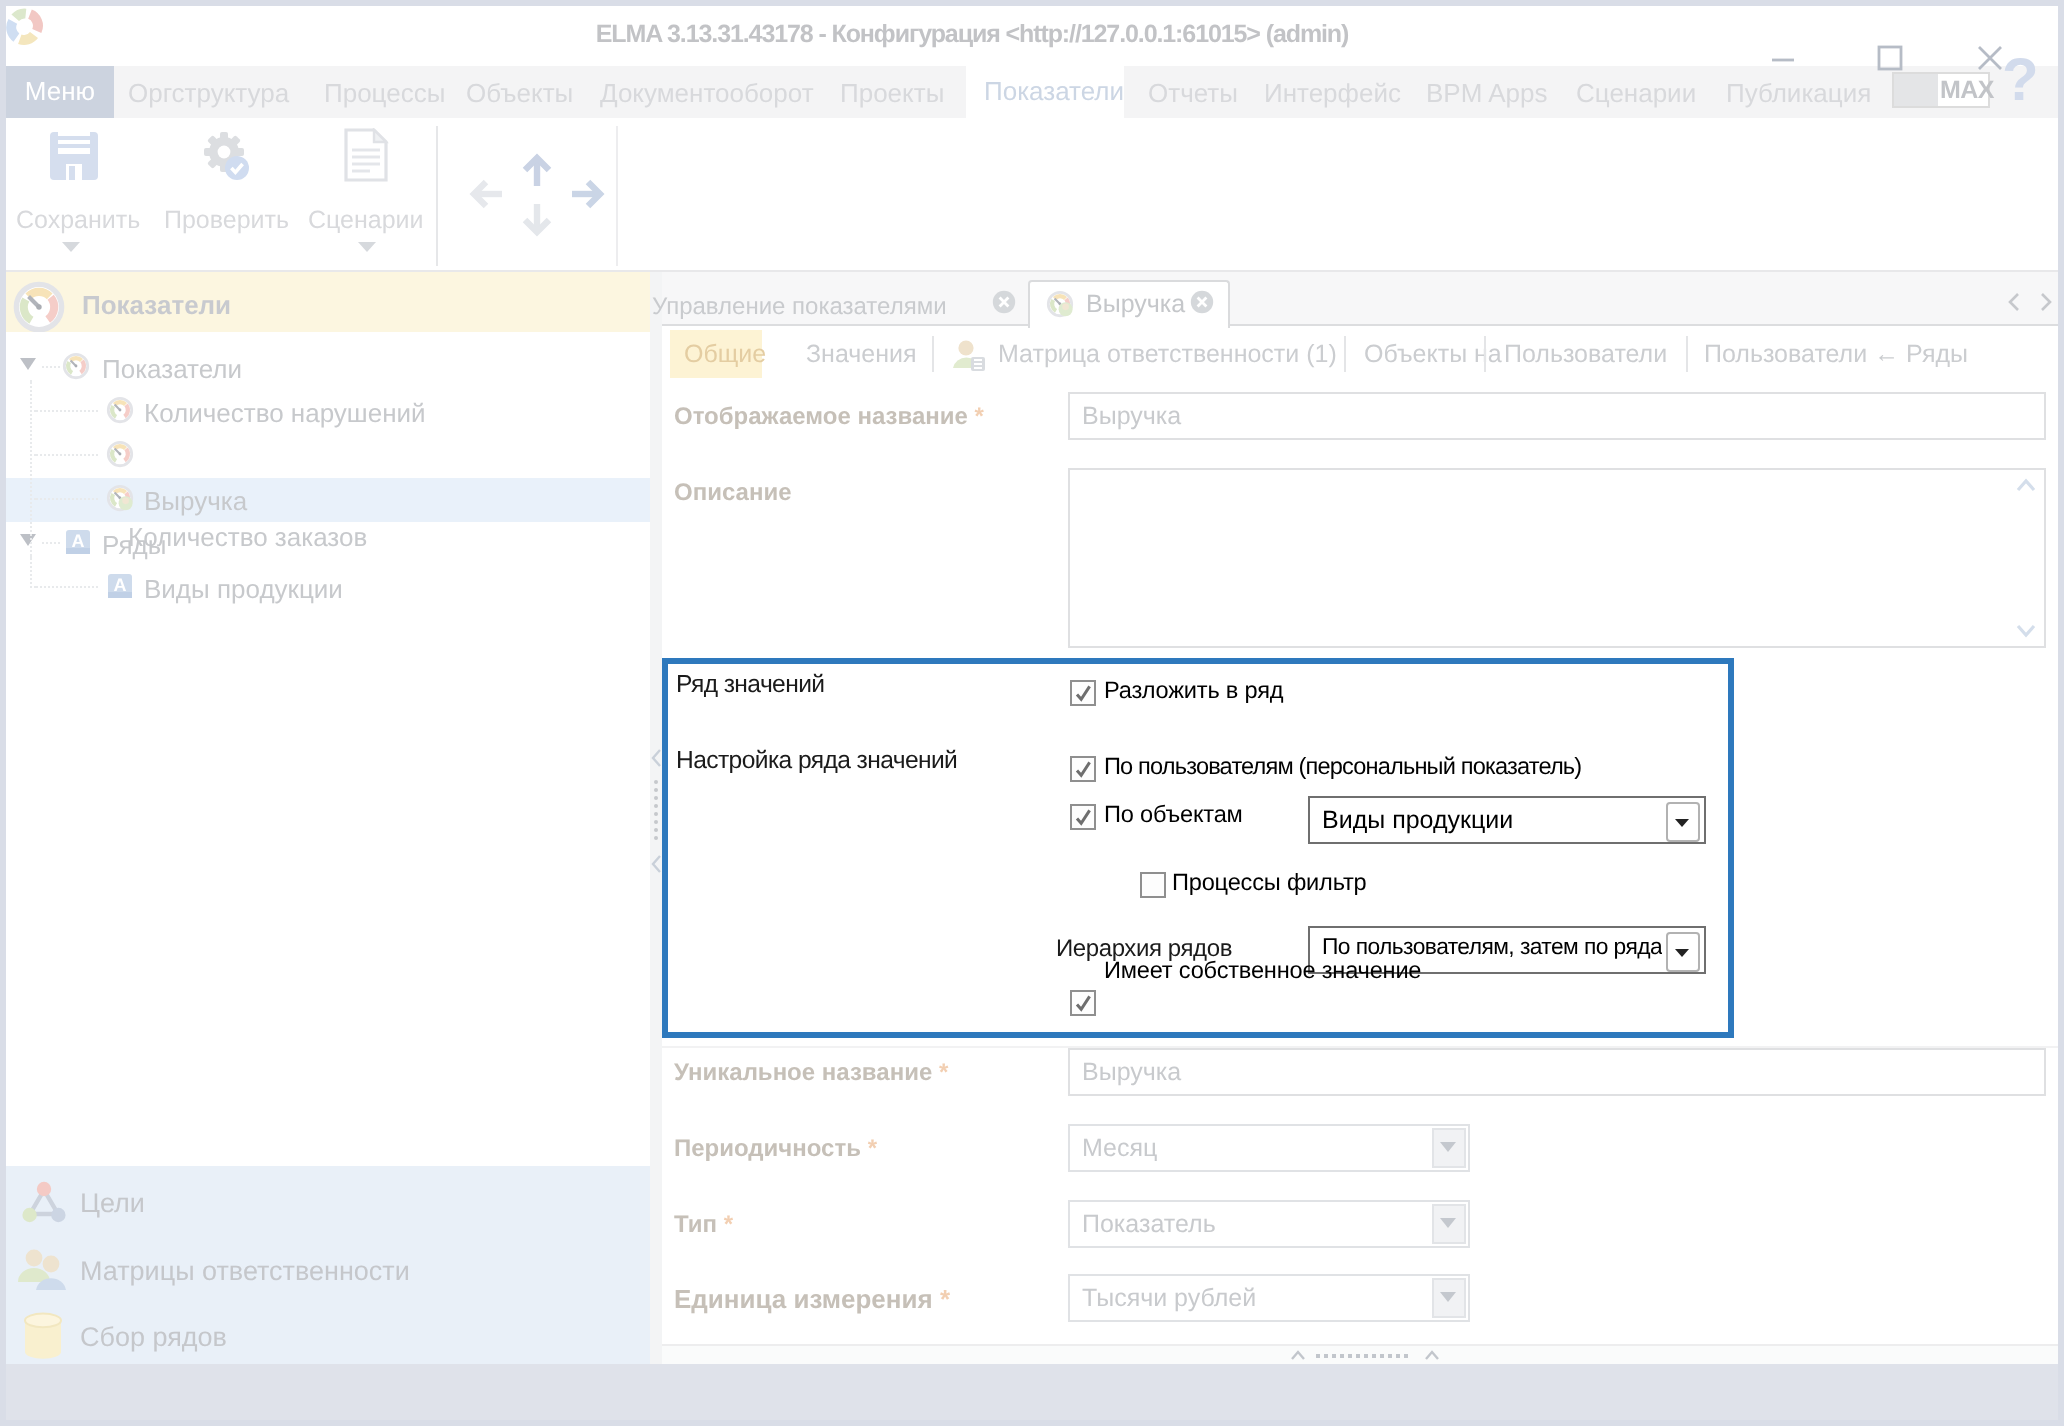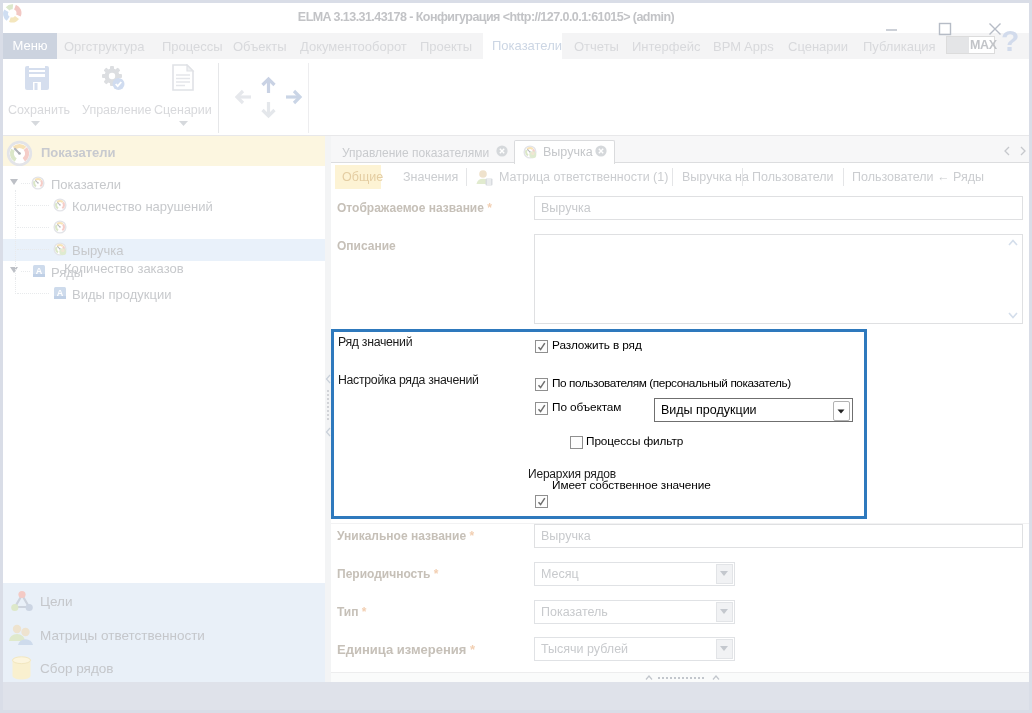--- a/index.html
+++ b/index.html
@@ -90,21 +90,21 @@
  <path d="M 17 1 L 17 7 L 23 7 Z" fill="#eff1f3" stroke="#e0e2e6" stroke-width="1.2"></path>
  <g stroke="#e4e6ea" stroke-width="1.5">
   <line x1="6" y1="11" x2="20" y2="11"></line>
   <line x1="6" y1="14.5" x2="20" y2="14.5"></line>
   <line x1="6" y1="18" x2="20" y2="18"></line>
   <line x1="6" y1="21.5" x2="15" y2="21.5"></line>
  </g>
 </svg>
 <div class="ab txt" style="left:0;top:103px;font-size:12.5px;color:#d8d9dc;">
  <span class="ab" style="left:8px;">Сохранить</span>
- <span class="ab" style="left:82px;">Управление</span>
+ <span class="ab" style="left:82px;">Проверить</span>
  <span class="ab" style="left:154px;">Сценарии</span>
 </div>
 <svg class="ab" style="left:31px;top:121px;" width="9" height="5" viewBox="0 0 9 5">
       <path d="M0 0 h9 l-4.5 5 Z" fill="#d6d9dd"></path>
     </svg>
 <svg class="ab" style="left:179px;top:121px;" width="9" height="5" viewBox="0 0 9 5">
       <path d="M0 0 h9 l-4.5 5 Z" fill="#d6d9dd"></path>
     </svg>
 <div class="ab" style="left:218px;top:63px;width:1px;height:70px;background:#e6e7e9;"></div>
 <div class="ab" style="left:308px;top:63px;width:1px;height:70px;background:#ededef;"></div>
@@ -247,21 +247,21 @@
         <circle cx="3" cy="30" r="1"></circle>
         <circle cx="3" cy="34" r="1"></circle>
         <circle cx="3" cy="38" r="1"></circle>
         <circle cx="3" cy="42" r="1"></circle>
         <circle cx="3" cy="46" r="1"></circle>
  </g>
 </svg>
 
 <div class="ab" style="left:331px;top:136px;width:698px;height:26px;background:#f7f7f8;border-bottom:1px solid #dcdddf;"></div>
 <div class="ab" style="left:514px;top:140px;width:99px;height:23px;background:#fff;border:1px solid #dadbdd;border-bottom:none;border-radius:2px 2px 0 0;"></div>
-<div class="ab txt" style="left:342px;top:146px;font-size:12px;color:#c9cbce;">Управление показателями</div>
+<div class="ab txt" style="left:326px;top:146px;font-size:12px;color:#c9cbce;">Управление показателями</div>
 <svg class="ab" style="left:496px;top:145px;" width="12" height="12" viewBox="0 0 12 12">
       <circle cx="6" cy="6" r="5.6" fill="#d5d8db"></circle>
       <path d="M 3.8 3.8 L 8.2 8.2 M 8.2 3.8 L 3.8 8.2" stroke="#fff" stroke-width="1.4"></path>
     </svg>
 <svg class="ab" style="left:523px;top:145px;" width="14" height="14" viewBox="0 0 16 16">
  <circle cx="8" cy="8" r="6.7" fill="#fff" stroke="#e3e4e8" stroke-width="1.6"></circle>
  <path d="M 4.82 4.82 A 4.5 4.5 0 0 1 11.18 4.82" fill="none" stroke="#f7e3b8" stroke-width="2.4"></path>
  <path d="M 11.45 5.11 A 4.5 4.5 0 0 1 10.58 11.69" fill="none" stroke="#f5cdc8" stroke-width="2.4"></path>
  <path d="M 4.1 5.75 A 4.5 4.5 0 0 0 5.75 11.9" fill="none" stroke="#dbe7c8" stroke-width="2.4"></path>
  <line x1="8" y1="8" x2="4.9" y2="4.9" stroke="#b2b5bb" stroke-width="1.2"></line>
@@ -277,21 +277,21 @@
 <svg class="ab" style="left:1004px;top:146px;" width="24" height="10" viewBox="0 0 24 10">
  <path d="M 5 1 L 1 5 L 5 9" fill="none" stroke="#c6c8cc" stroke-width="1.3"></path>
  <path d="M 17 1 L 21 5 L 17 9" fill="none" stroke="#c6c8cc" stroke-width="1.3"></path>
 </svg>
 
 <div class="ab" style="left:335px;top:165px;width:46px;height:24px;background:#fdf3d4;"></div>
 <div class="ab txt" style="left:0;top:170px;font-size:12.5px;color:#cbcdd0;">
  <span class="ab" style="left:342px;color:#e4cda2;">Общие</span>
  <span class="ab" style="left:403px;">Значения</span>
  <span class="ab" style="left:499px;">Матрица ответственности (1)</span>
- <span class="ab" style="left:682px;">Выручка на</span>
+ <span class="ab" style="left:682px;">Объекты на</span>
  <span class="ab" style="left:752px;">Пользователи</span>
  <span class="ab" style="left:852px;">Пользователи ← Ряды</span>
 </div>
 <div class="ab" style="left:466px;top:168px;width:1px;height:18px;background:#e4e5e7;"></div>
 <div class="ab" style="left:672px;top:168px;width:1px;height:18px;background:#e4e5e7;"></div>
 <div class="ab" style="left:742px;top:168px;width:1px;height:18px;background:#e4e5e7;"></div>
 <div class="ab" style="left:843px;top:168px;width:1px;height:18px;background:#e4e5e7;"></div>
 <svg class="ab" style="left:475px;top:169px;" width="18" height="18" viewBox="0 0 18 18">
  <circle cx="8" cy="5" r="3.8" fill="#efe2cc"></circle>
  <path d="M 1.5 15 a 6.8 6.3 0 0 1 13.4 0 Z" fill="#e1ebcf"></path>
@@ -384,20 +384,28 @@
   <span class="ctext">Виды продукции</span>
   <span class="cbtn">
           <svg width="8" height="5" viewBox="0 0 8 5">
             <path d="M0.5 0.5 h7 l-3.5 4 Z" fill="#222"></path>
           </svg>
         </span>
  </div>
  <div class="ab cb" style="left:236px;top:104px;"></div>
  <div class="ab txt" style="left:252px;top:102px;font-size:11.8px;color:#000;letter-spacing:-0.1px;">Процессы фильтр</div>
  <div class="ab txt" style="left:194px;top:135px;font-size:12px;color:#1b1b1b;letter-spacing:-0.2px;">Иерархия рядов</div>
+ <div class="ab combo" style="left:320px;top:131px;">
+  <span class="ctext" style="font-size:11.4px;letter-spacing:-0.28px;">По пользователям, затем по ряда</span>
+  <span class="cbtn">
+          <svg width="8" height="5" viewBox="0 0 8 5">
+            <path d="M0.5 0.5 h7 l-3.5 4 Z" fill="#222"></path>
+          </svg>
+        </span>
+ </div>
  <div class="ab cb" style="left:201px;top:163px;">
         <svg width="9" height="9" viewBox="0 0 9 9">
           <path d="M 1.5 5.2 L 3.6 7.6 L 7.8 1.2" fill="none" stroke="#6e6e6e" stroke-width="1.5"></path>
         </svg>
       </div>
  <div class="ab txt" style="left:218px;top:146px;font-size:11.8px;color:#000;letter-spacing:-0.1px;">Имеет собственное значение</div>
 </div>
 </div>
 
 </body></html>

